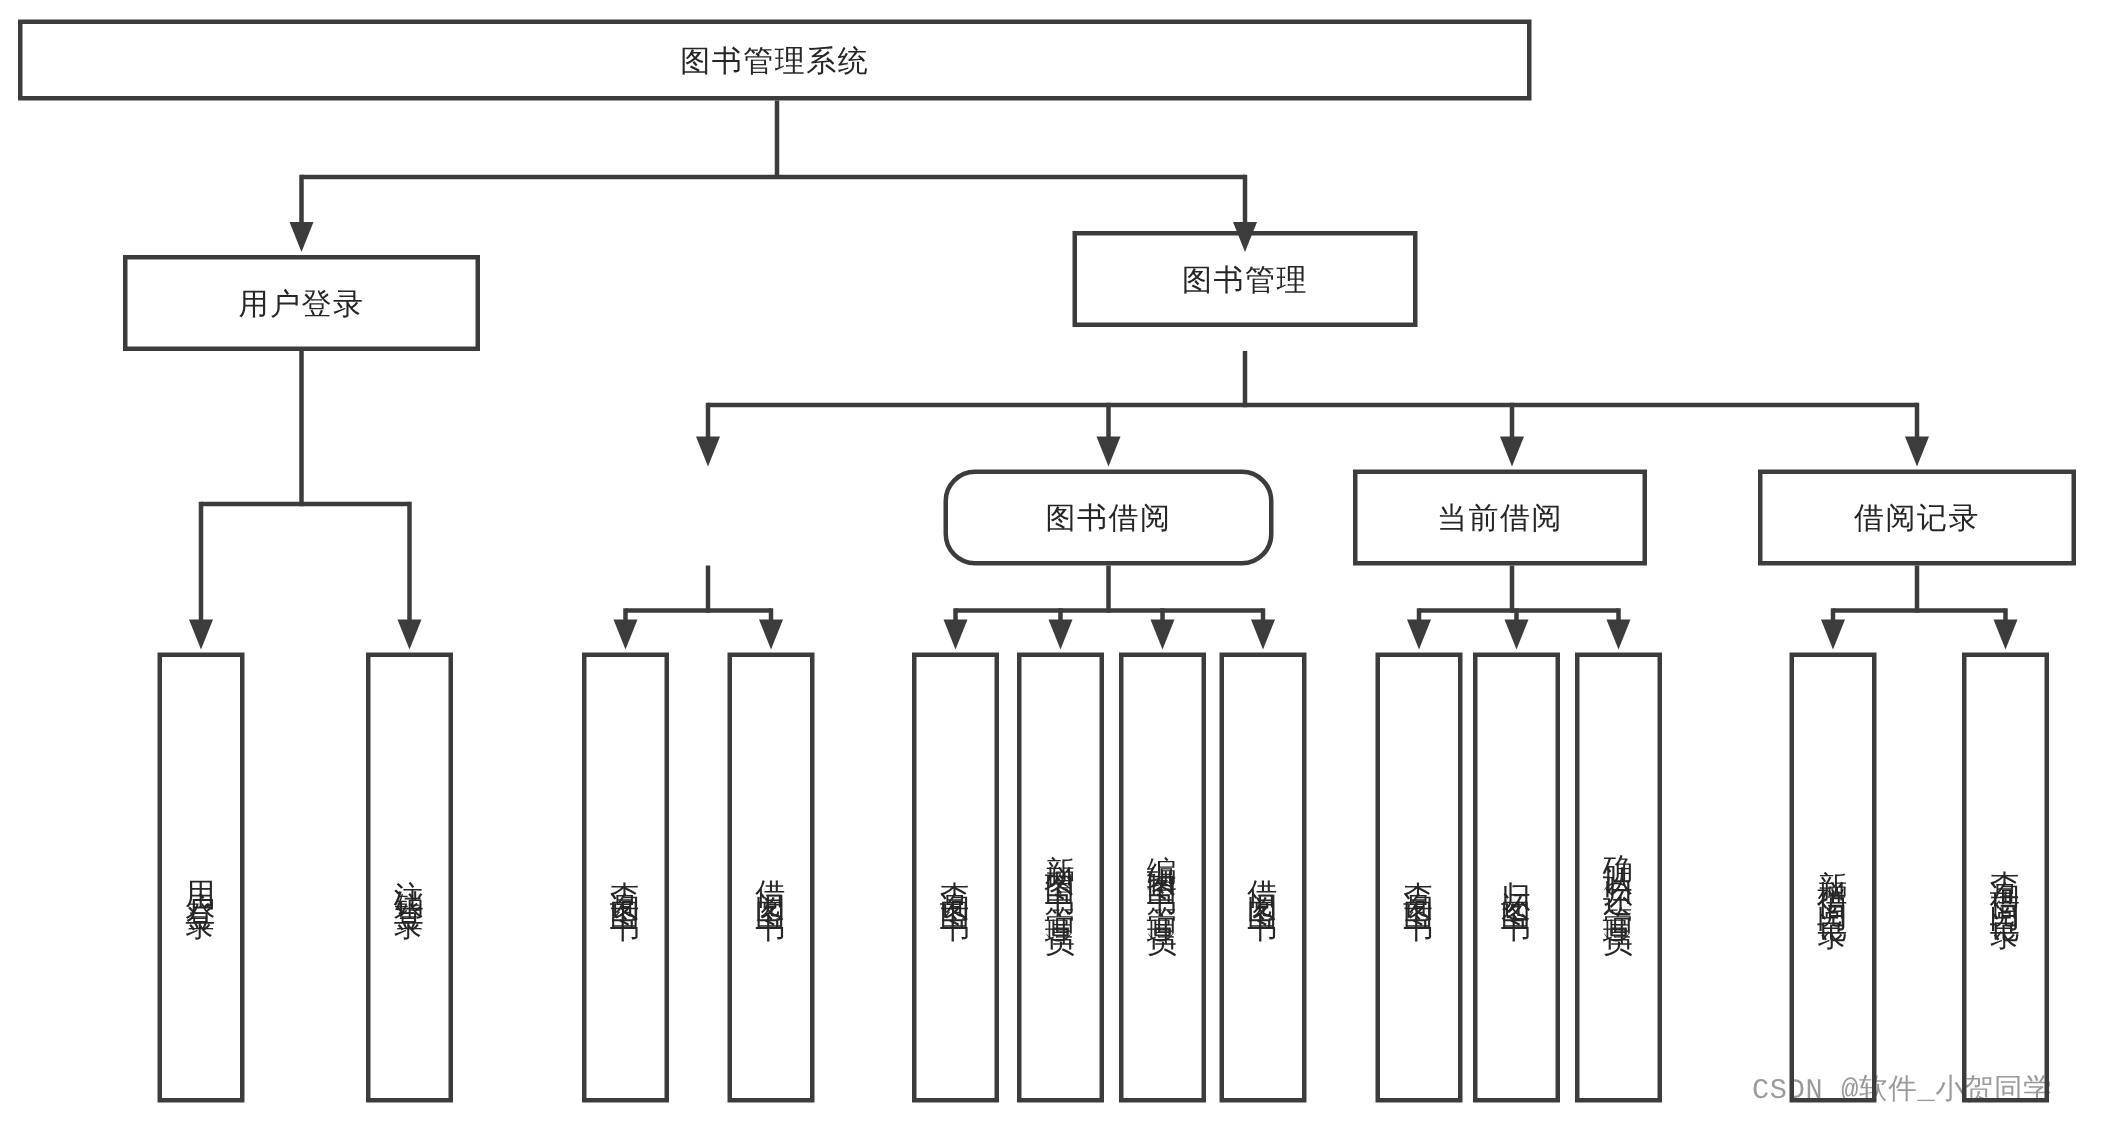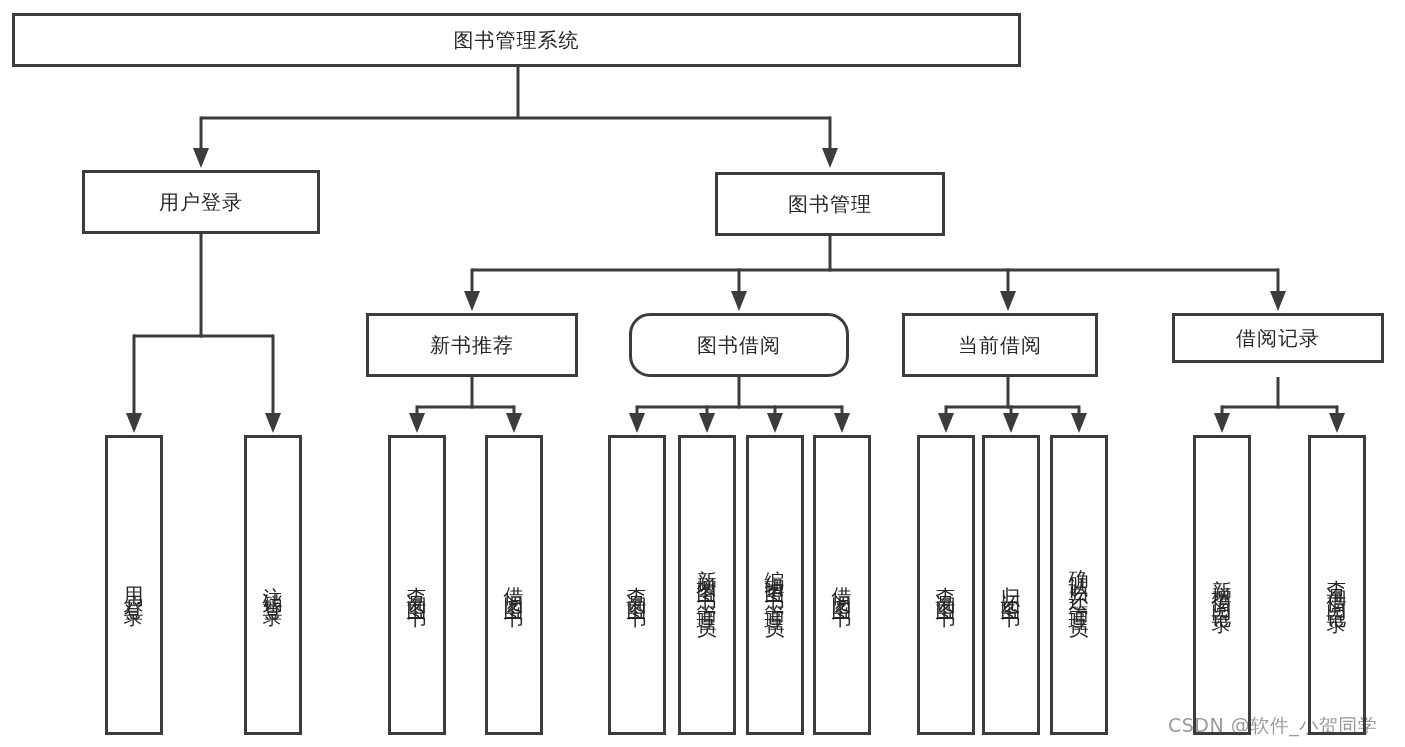--- a/index.html
+++ b/index.html
@@ -42,20 +42,21 @@
     white-space:nowrap;
   }
   .watermark{
     position:absolute;
     left:1168px;top:713px;
     font-size:19px;
     letter-spacing:0.5px;
     color:var(--watermark-color);
     z-index:1;
     white-space:nowrap;
+    font-family:Liberation Mono, monospace;
   }
 </style>
 </head>
 <body>
 
 <div class="canvas">
 
   <svg class="connectors" width="1405" height="747" viewBox="0 0 1405 747">
 
     <path class="cline" d="M518 67 V118"></path>
@@ -120,34 +121,31 @@
 
   <div class="watermark">CSDN @软件_小贺同学</div>
 
   <div class="box" style="left:12px;top:13px;width:1009px;height:54px;text-align:right;">
     <span class="hlabel">图书管理系统</span>
   </div>
 
   <div class="box" style="left:82px;top:170px;width:238px;height:64px;">
     <span class="hlabel">用户登录</span>
   </div>
-  <div class="box" style="left:715px;top:172px;width:230px;height:64px;">
+  <div class="box" style="left:715px;top:154px;width:230px;height:64px;">
     <span class="hlabel">图书管理</span>
   </div>
 
-  <div class="box" style="left:366px;top:313px;width:212px;height:64px;">
-    <span class="hlabel">新书推荐</span>
-  </div>
   <div class="box" style="left:629px;top:313px;width:220px;height:64px;border-radius:21px;">
     <span class="hlabel">图书借阅</span>
   </div>
   <div class="box" style="left:902px;top:313px;width:196px;height:64px;">
     <span class="hlabel">当前借阅</span>
   </div>
-  <div class="box" style="left:1172px;top:313px;width:212px;height:50px;">
+  <div class="box" style="left:1172px;top:313px;width:212px;height:64px;">
     <span class="hlabel">借阅记录</span>
   </div>
 
   <div class="box vbox" style="left:105px;">
     <span class="vlabel">用户登录</span>
   </div>
   <div class="box vbox" style="left:244px;">
     <span class="vlabel">注销登录</span>
   </div>
 

